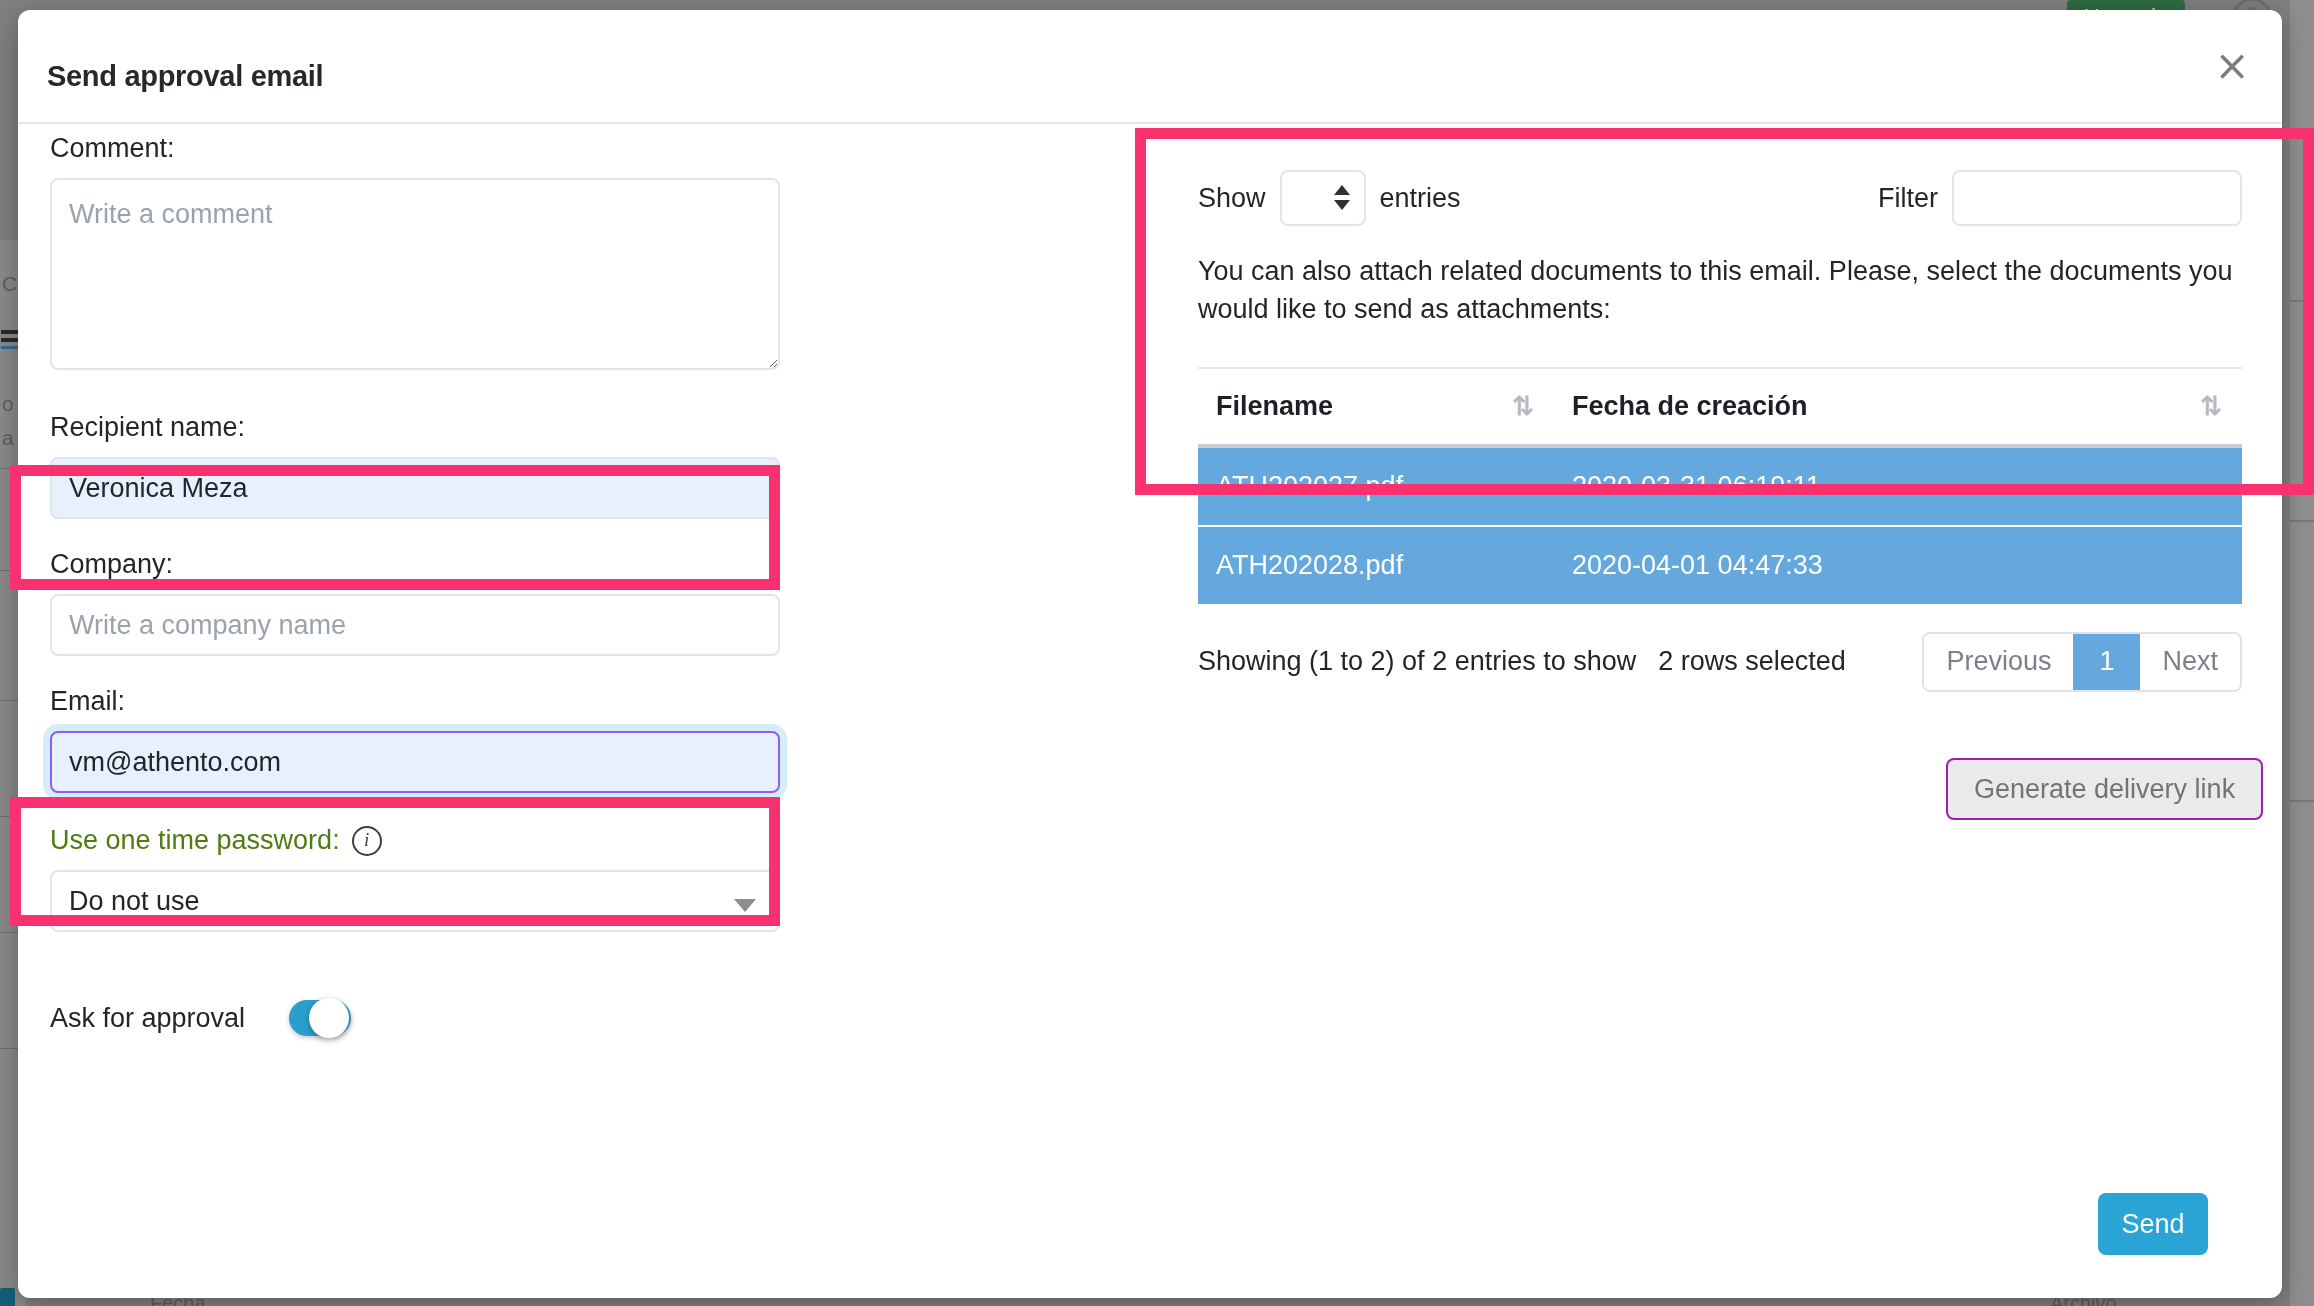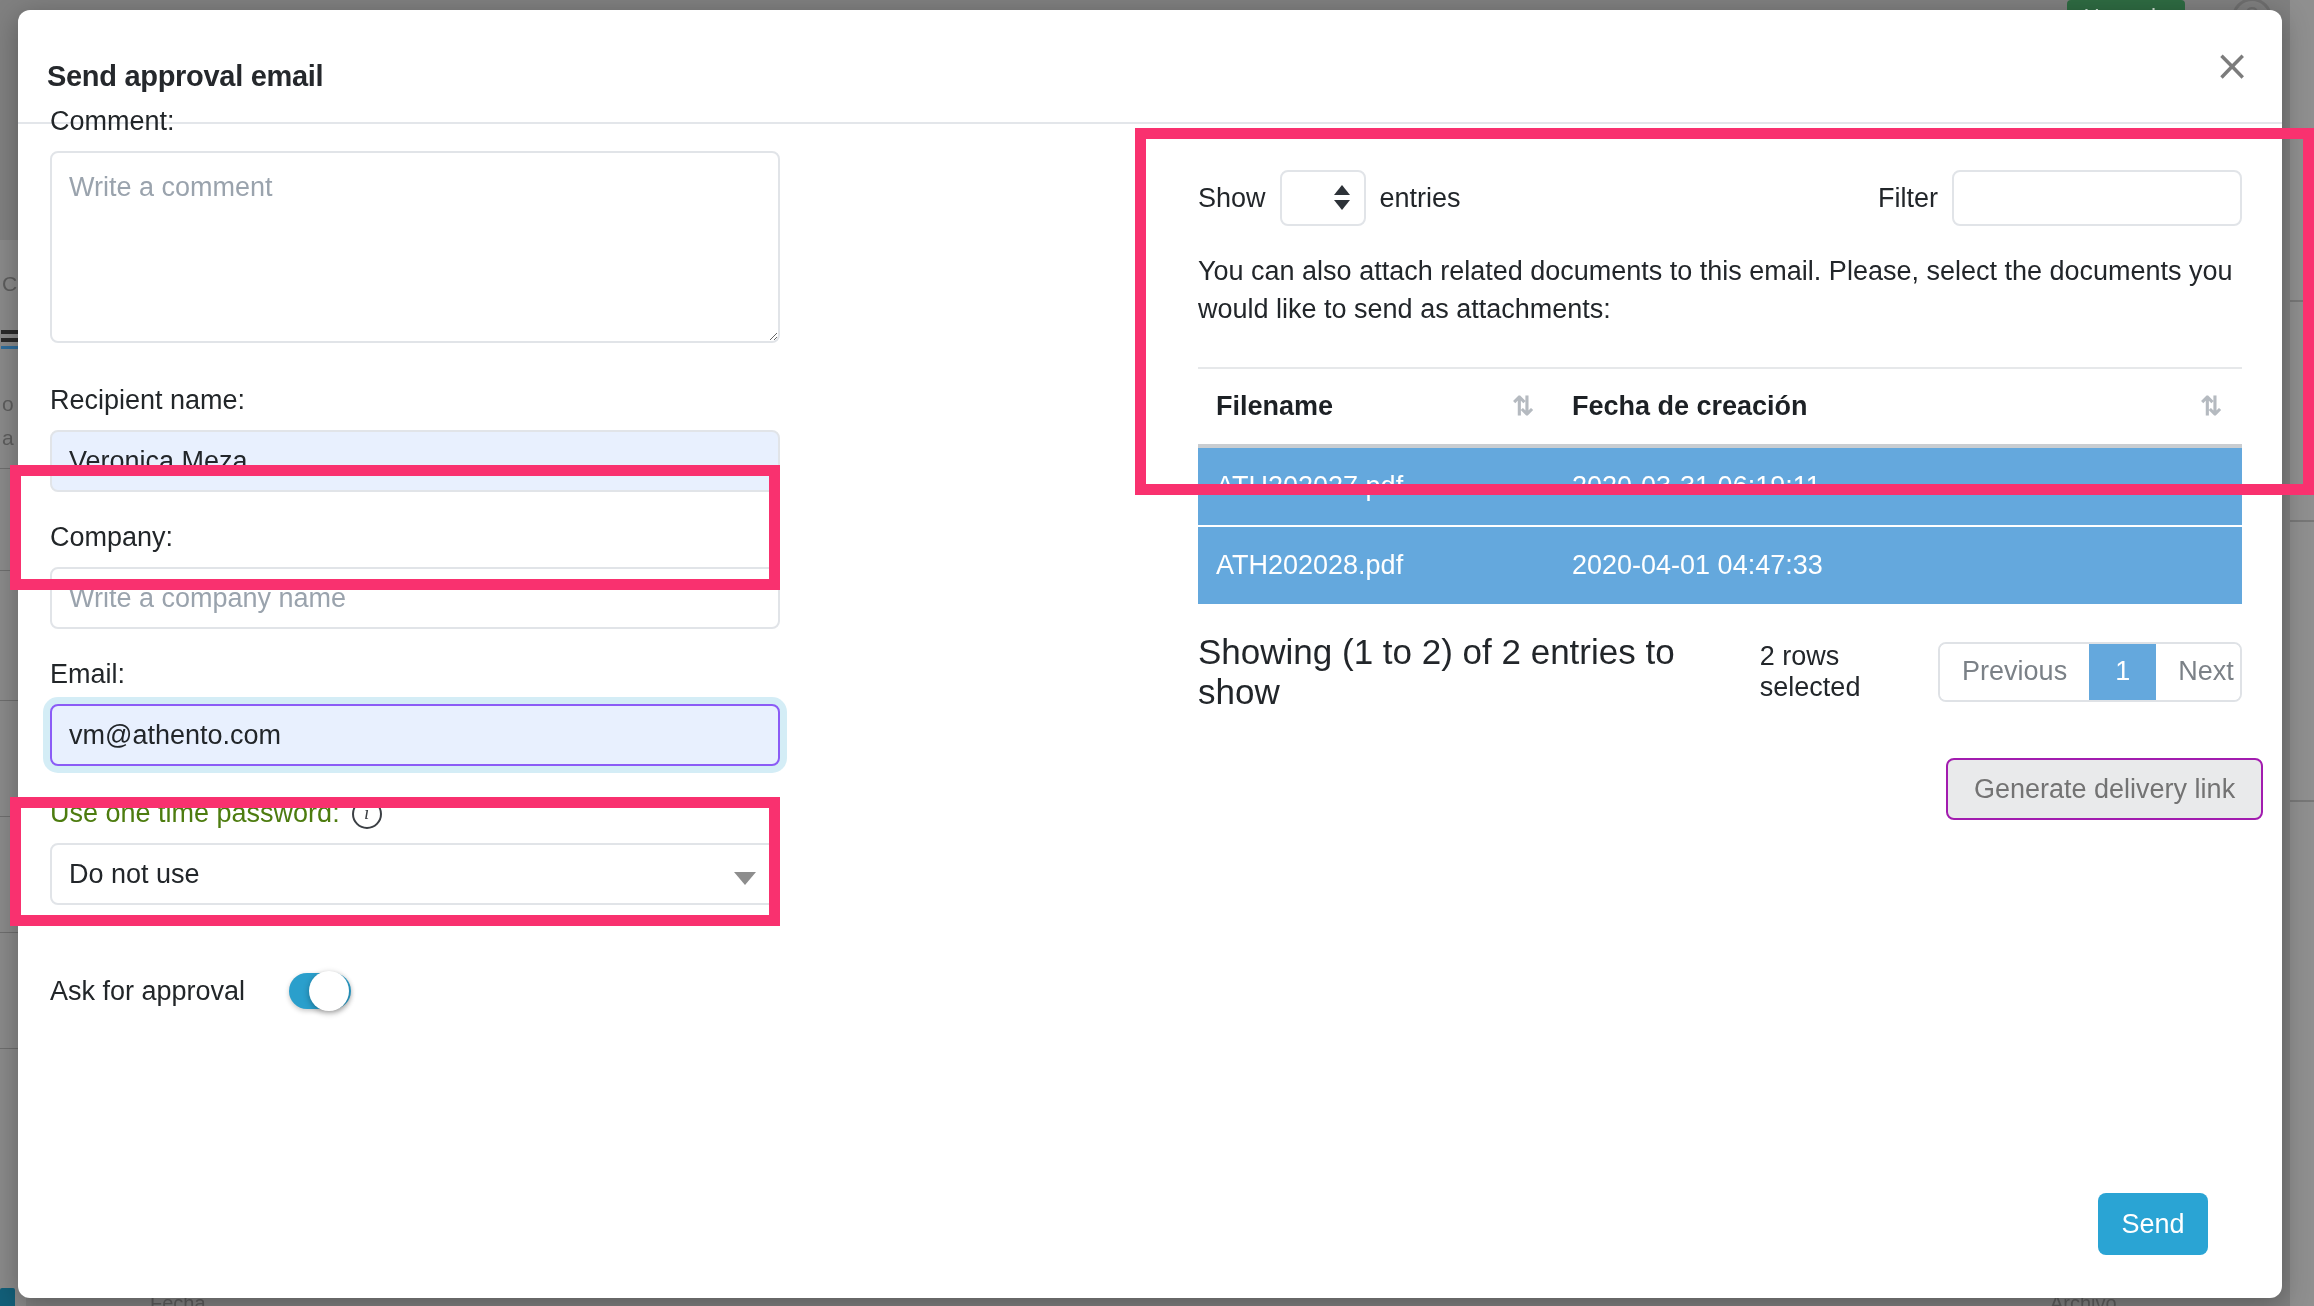--- a/index.html
+++ b/index.html
@@ -168,21 +168,21 @@
     line-height: 38px;
     text-align: center;
     cursor: pointer;
     font-family: "DejaVu Sans", sans-serif;
   }
 
   
   #form-col {
     position: absolute;
     left: 0px;
-    top: 96px;
+    top: 123px;
     width: 790px;
     padding-left: 14px;
   }
   .field-label {
     font-size: 27px;
     color: #222629;
     margin: 0 0 14px 0;
     padding-left: 18px;
   }
   .f-input, .f-textarea, .f-select {
@@ -397,21 +397,21 @@
   #docs-table tbody tr + tr td {
     border-top: 2px solid #ffffff;
   }
   .col-file { width: 320px; }
   #table-footer {
     display: flex;
     align-items: center;
     margin: 28px 28px 0 28px;
   }
   #showing-text {
-    font-size: 35px;
+    font-size: 27px;
     color: #22262a;
   }
   #rows-selected {
     font-size: 27px;
     color: #22262a;
     margin-left: 22px;
   }
   #pagination {
     margin-left: auto;
     display: flex;

